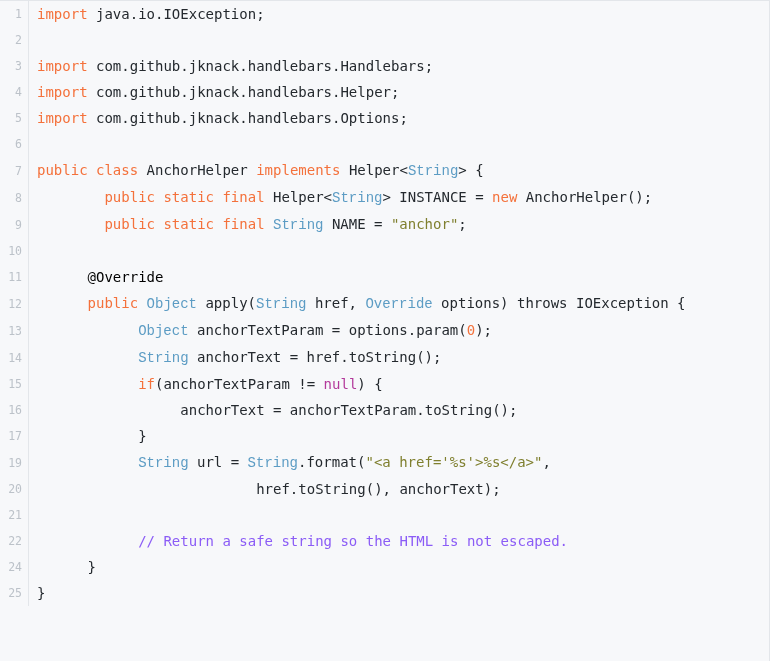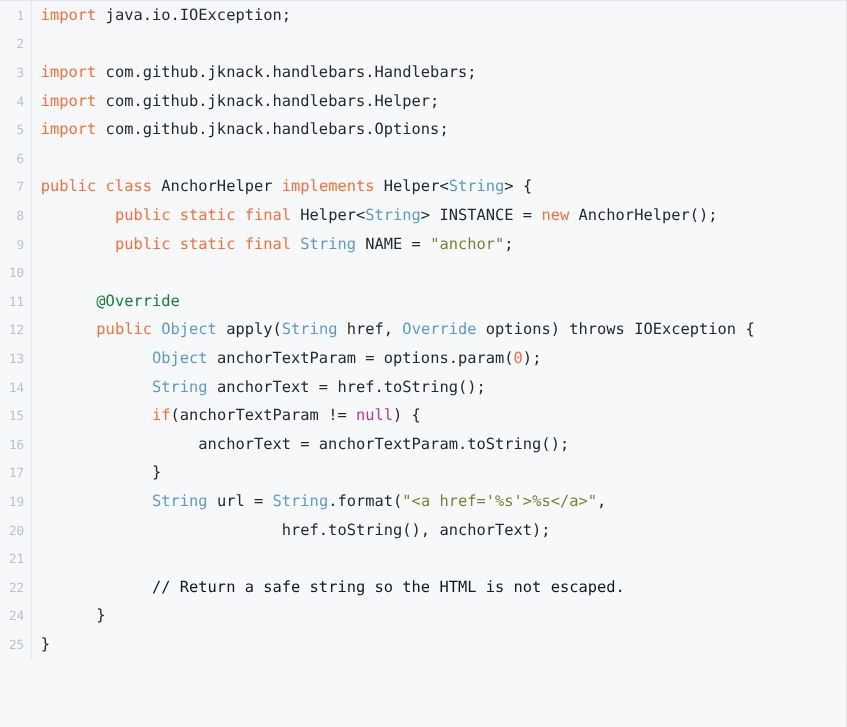--- a/index.html
+++ b/index.html
@@ -62,26 +62,26 @@
     line-height: 26px;
     color: #24292e;
     white-space: pre;
     background: #f7f8fa;
     letter-spacing: 0px;
     overflow: hidden;
   }
 
   
   .tok-kw      { color: #f4713b; }
-  .tok-type    { color: #5c9cc4; }
+  .tok-type    { color: #5c9cc4; font-family: Liberation Mono, monospace; }
   .tok-str     { color: #7f7f2e; }
   .tok-num     { color: #f4713b; }
   .tok-null    { color: #b3399b; }
-  .tok-comment { color: #0f172a; text-align: center; }
-  .tok-anno    { color: #15803d; }
+  .tok-comment { color: #8b5cf6; text-align: center; }
+  .tok-anno    { color: #000000; }
   .tok-plain   { color: #24292e; }
 </style>
 </head>
 <body>
 
 <div id="code-block">
   <table class="code-table">
     <tbody id="code-body">
         <tr class="code-row">
           <td class="gutter-cell">1</td>

